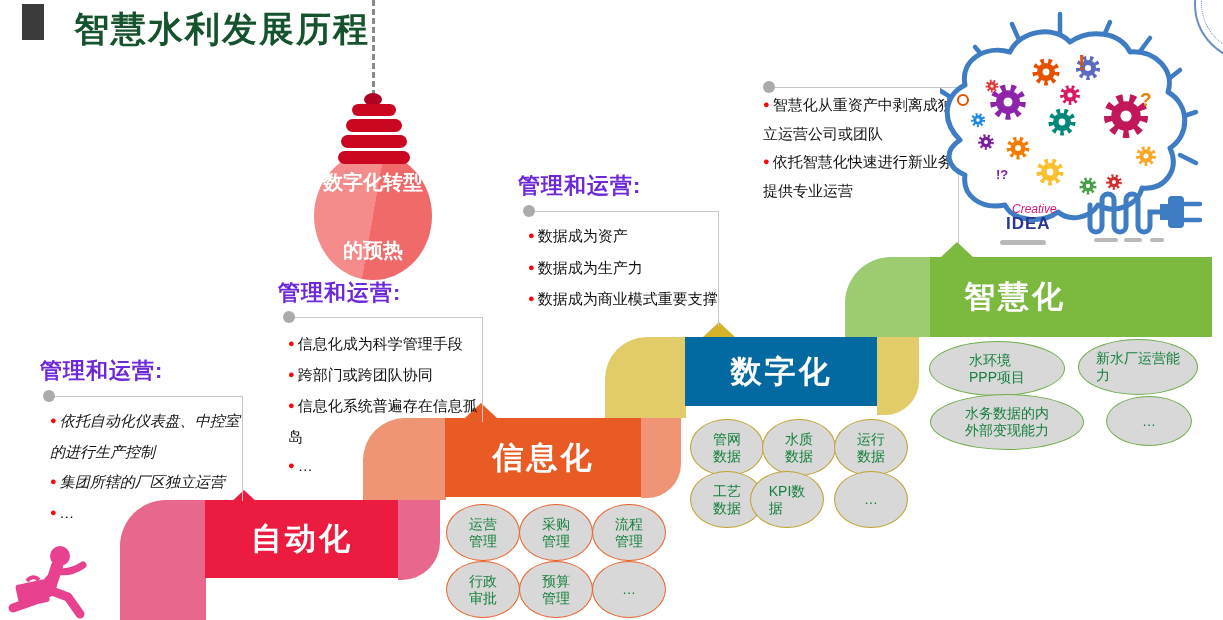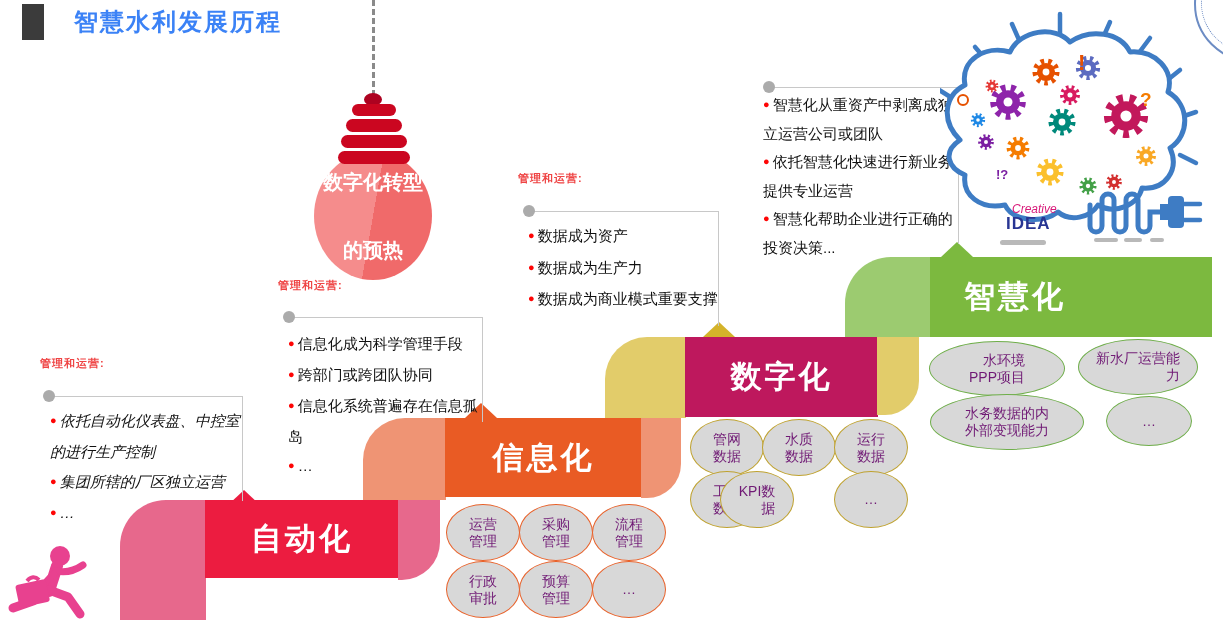--- a/index.html
+++ b/index.html
@@ -2,21 +2,21 @@
 <html><head>
 <meta charset="utf-8">
 <style>
   html,body{margin:0;padding:0;background:#fff;}
   .page{position:relative;width:1223px;height:620px;background:#fff;overflow:hidden;
         font-family:"Liberation Sans","DejaVu Sans",sans-serif;}
   .abs{position:absolute;}
 
   
   .title-square{left:22px;top:4px;width:22px;height:36px;background:#3B3B3B;}
-  .page-title{left:74px;top:6px;font-size:24px;font-weight:700;color:#3b82f6;letter-spacing:2px;}
+  .page-title{left:74px;top:6px;font-size:35px;font-weight:700;color:#14532d;letter-spacing:2px;}
 
   
   .drop-line{left:372px;top:0;height:96px;border-left:3px dashed #8A8A8A;}
   .bulb-tip{left:364px;top:93px;width:18px;height:13px;border-radius:50%;background:#AD0220;}
   .ridge{background:#CB0620;border-radius:7px;}
   .r1{left:352px;top:104px;width:44px;height:12px;}
   .r2{left:346px;top:119px;width:56px;height:13px;}
   .r3{left:341px;top:135px;width:66px;height:13px;}
   .r4{left:338px;top:151px;width:72px;height:13px;}
   .bulb-ball{left:314px;top:152px;width:118px;height:128px;border-radius:50%;
@@ -27,21 +27,21 @@
   
   .rail{border-top:1.5px solid #C8C8C8;border-right:1.5px solid #C8C8C8;}
   .rail::before{content:"";position:absolute;left:-5px;top:-7px;width:12px;height:12px;
     border-radius:50%;background:#ABABAB;}
   .rail1{left:48px;top:396px;width:194px;height:104px;}
   .rail2{left:288px;top:317px;width:194px;height:104px;}
   .rail3{left:528px;top:211px;width:190px;height:114px;}
   .rail4{left:768px;top:87px;width:190px;height:156px;}
 
   
-  .co-header{font-size:11px;font-weight:700;color:#ef4444;letter-spacing:1px;}
+  .co-header{font-size:22px;font-weight:700;color:#6d28d9;letter-spacing:1px;}
   .h1{left:40px;top:356px;} .h2{left:278px;top:278px;} .h3{left:518px;top:171px;}
   .bullets{color:#111;font-size:15px;}
   .b1{left:50px;top:406px;width:198px;line-height:30px;font-style:italic;}
   .b2{left:288px;top:329px;width:198px;line-height:29px;}
   .b3{left:528px;top:221px;width:200px;line-height:29.5px;}
   .b4{left:763px;top:91px;width:200px;line-height:28px;}
   .bullet::before{content:"●";color:#FE0505;font-size:11px;margin-right:3px;
     position:relative;top:-2px;}
 
   
@@ -51,43 +51,43 @@
   
   .tail-red{left:120px;top:500px;width:86px;height:120px;background:#E7688C;border-top-left-radius:46px;}
   .tread-red{left:205px;top:500px;width:194px;height:78px;background:#EC1C40;}
   .cap-red{left:398px;top:500px;width:42px;height:80px;background:#E7688C;border-bottom-right-radius:38px;}
   
   .tail-org{left:363px;top:418px;width:83px;height:82px;background:#EF9474;border-top-left-radius:42px;}
   .tread-org{left:445px;top:418px;width:197px;height:79px;background:#E95B24;}
   .cap-org{left:641px;top:418px;width:40px;height:80px;background:#EF9474;border-bottom-right-radius:34px;}
   
   .tail-gold{left:605px;top:337px;width:81px;height:81px;background:#E2CC6A;border-top-left-radius:42px;}
-  .tread-gold{left:685px;top:337px;width:193px;height:80px;background:#be185d;}
+  .tread-gold{left:685px;top:337px;width:193px;height:69px;background:#0369a1;}
   .cap-gold{left:877px;top:337px;width:42px;height:78px;background:#E2CC6A;border-bottom-right-radius:34px;}
   
   .tail-grn{left:845px;top:257px;width:86px;height:80px;background:#9CCB70;border-top-left-radius:46px;}
   .tread-grn{left:930px;top:257px;width:282px;height:80px;background:#7CB93F;justify-content:flex-start;}
   .tread-grn .lbl{width:170px;text-align:center;}
 
   .tri{width:0;height:0;border-left:16px solid transparent;border-right:16px solid transparent;}
   .tri-red{left:228px;top:490px;border-bottom:15px solid #EC1C40;}
   .tri-org{left:465px;top:403px;border-bottom:15px solid #E95B24;}
   .tri-gold{left:703px;top:322px;border-bottom:15px solid #D4B32A;}
   .tri-grn{left:941px;top:242px;border-bottom:15px solid #7CB93F;}
 
   
   .bub{position:absolute;background:#D8D8D8;border-radius:50%;display:flex;align-items:center;
-    justify-content:center;text-align:right;font-size:14px;line-height:17px;color:#701a75;
+    justify-content:center;text-align:left;font-size:14px;line-height:17px;color:#15803d;
     white-space:pre-line;}
   .bo{border:1.6px solid #E8622B;} .bg{border:1.6px solid #BFA230;} .bn{border:1.6px solid #6FAE4A;}
   .e-std{width:72px;height:55px;}
   .inf1{left:446px;top:504px;} .inf2{left:519px;top:504px;} .inf3{left:592px;top:504px;}
   .inf4{left:446px;top:561px;} .inf5{left:519px;top:561px;} .inf6{left:592px;top:561px;}
   .dig1{left:690px;top:419px;} .dig2{left:762px;top:419px;} .dig3{left:834px;top:419px;}
-  .dig4{left:690px;top:471px;} .dig5{left:720px;top:471px;} .dig6{left:834px;top:471px;}
+  .dig4{left:690px;top:471px;} .dig5{left:750px;top:471px;} .dig6{left:834px;top:471px;}
   .int1{left:929px;top:341px;width:134px;height:53px;}
   .int2{left:1078px;top:339px;width:118px;height:54px;}
   .int3{left:930px;top:394px;width:152px;height:54px;}
   .int4{left:1106px;top:396px;width:84px;height:48px;}
 
   
   .stamp1{left:1194px;top:-54px;width:112px;height:112px;border:2px solid #6C8CC4;border-radius:50%;}
   .stamp2{left:1201px;top:-47px;width:98px;height:98px;border:1px dotted #6C8CC4;border-radius:50%;}
 
   svg text{font-family:"Liberation Sans","DejaVu Sans",sans-serif;}
@@ -161,21 +161,20 @@
   <div class="abs co-header h3">管理和运营:</div>
   <div class="abs bullets b3">
     <div class="bullet">数据成为资产</div>
     <div class="bullet">数据成为生产力</div>
     <div class="bullet">数据成为商业模式重要支撑</div>
   </div>
 
   <div class="abs bullets b4">
     <div class="bullet">智慧化从重资产中剥离成独立运营公司或团队</div>
     <div class="bullet">依托智慧化快速进行新业务提供专业运营</div>
-    <div class="bullet">智慧化帮助企业进行正确的投资决策...</div>
   </div>
 
   <div class="bub bo e-std inf1">运营
 管理</div>
   <div class="bub bo e-std inf2">采购
 管理</div>
   <div class="bub bo e-std inf3">流程
 管理</div>
   <div class="bub bo e-std inf4">行政
 审批</div>

